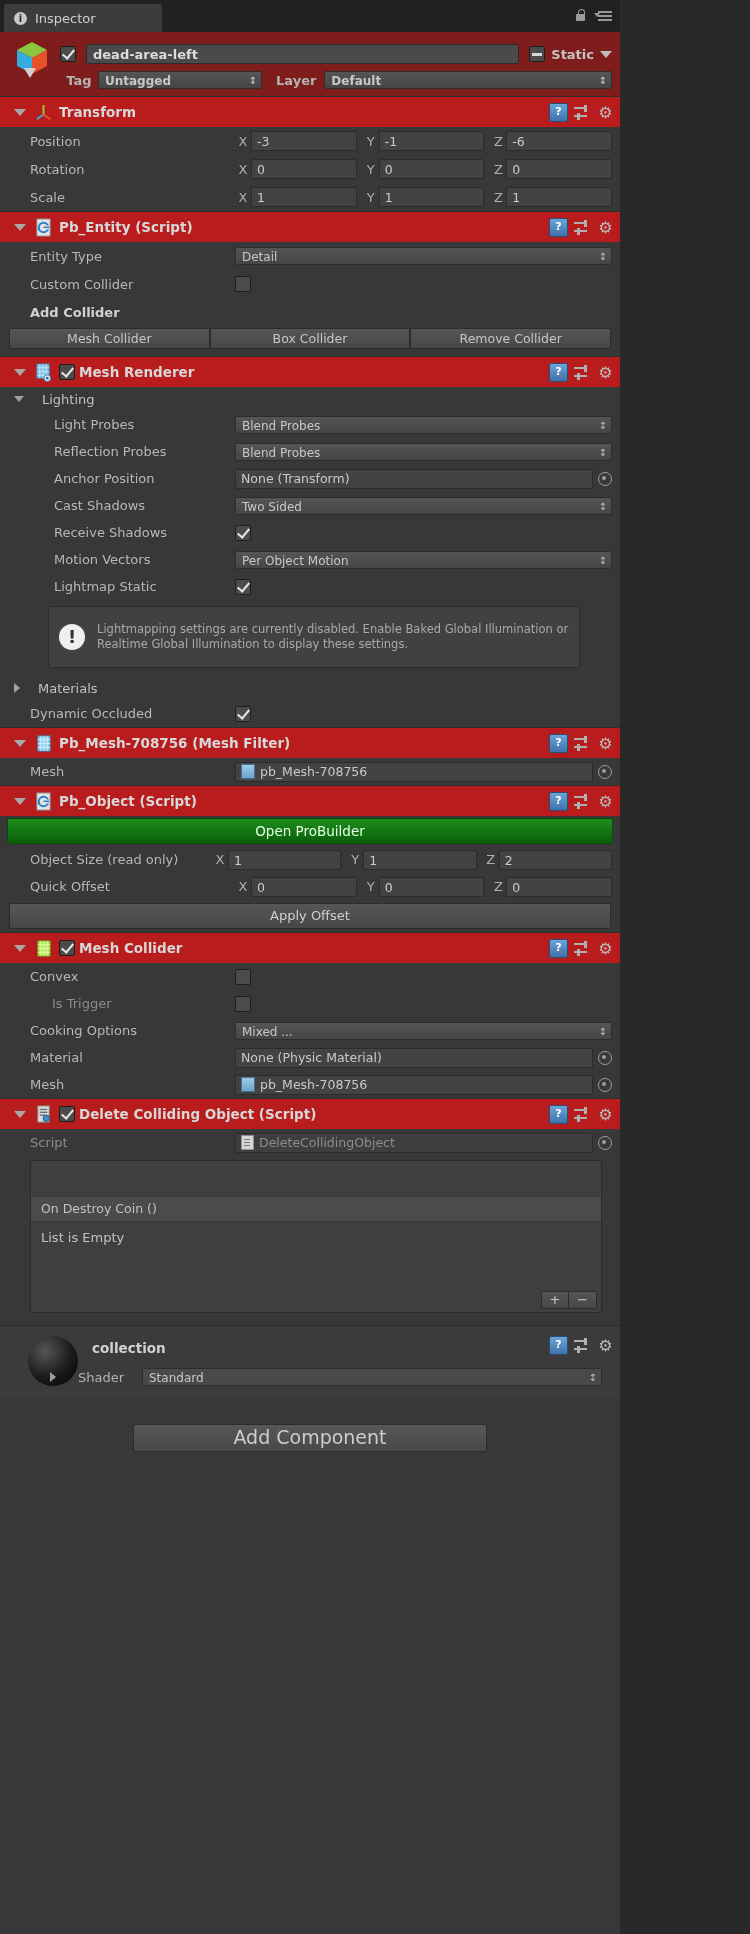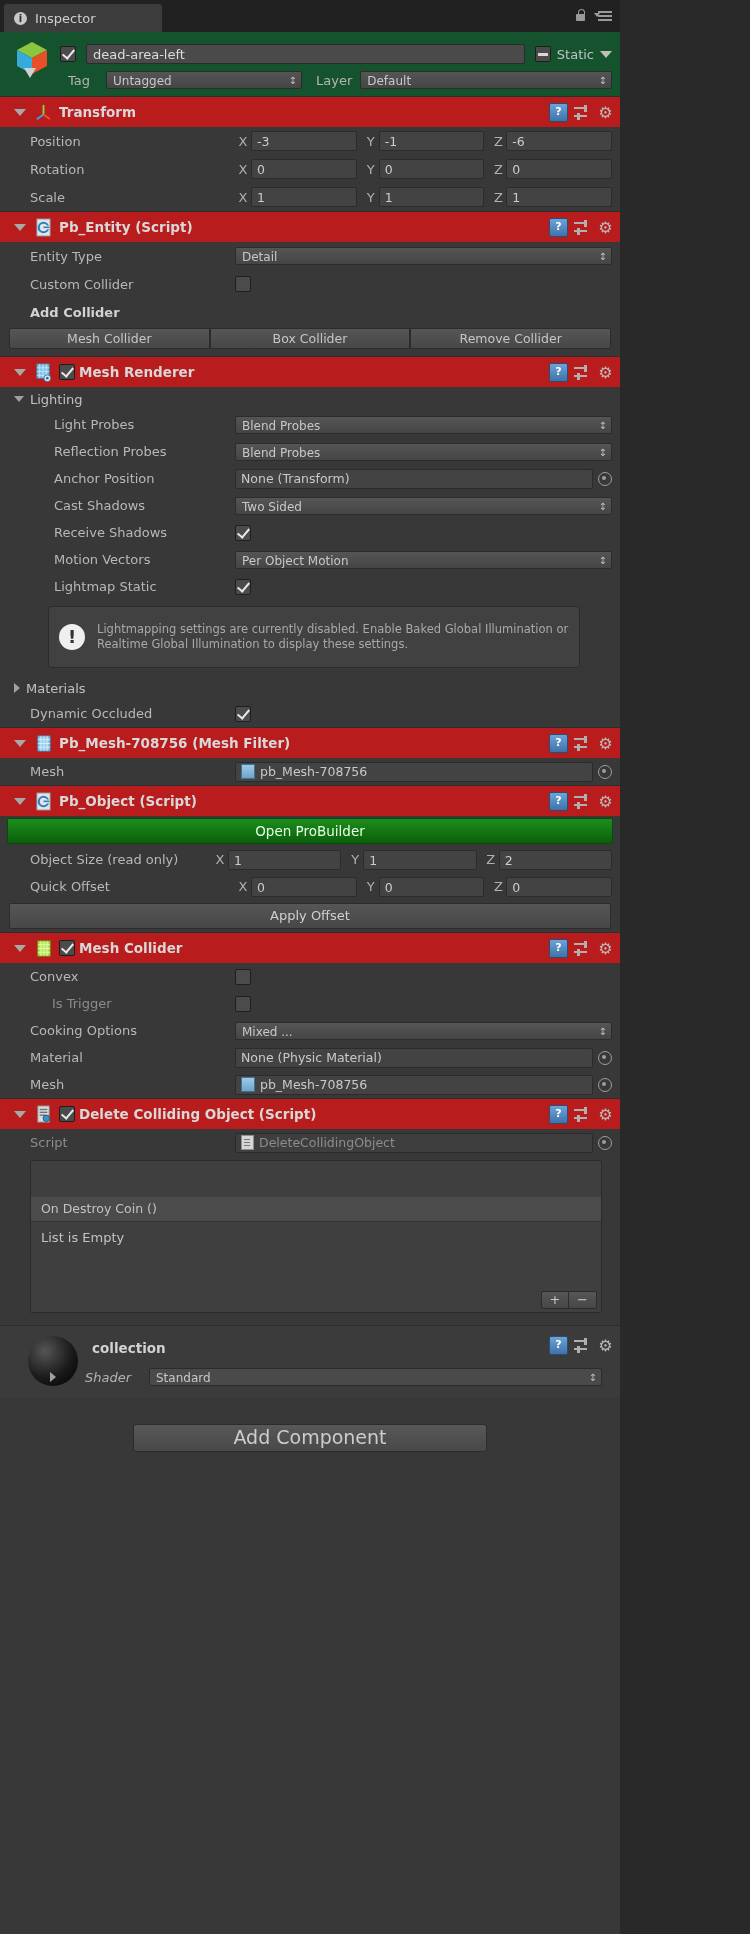--- a/index.html
+++ b/index.html
@@ -26,21 +26,21 @@
   .lock-ico:before{content:"";position:absolute;left:1px;top:5px;width:9px;height:7px;background:#9a9a9a;border-radius:1px;}
   .lock-ico:after{content:"";position:absolute;left:3px;top:0px;width:7px;height:6px;border:1.5px solid #9a9a9a;border-bottom:none;border-radius:4px 4px 0 0;box-sizing:border-box;}
   .menu-ico{width:18px;height:11px;position:relative;}
   .menu-ico span{position:absolute;left:4px;width:14px;height:2px;background:#9a9a9a;}
   .menu-ico span:nth-child(1){top:1px;}
   .menu-ico span:nth-child(2){top:5px;}
   .menu-ico span:nth-child(3){top:9px;}
   .menu-ico:before{content:"";position:absolute;left:0;top:3px;border-left:3px solid transparent;border-right:3px solid transparent;border-top:4px solid #9a9a9a;}
 
   
-  .obj-header{height:64px;position:relative;background:#14532d;}
+  .obj-header{height:64px;position:relative;background:#7f1d1d;font-weight:bold;}
   .cube{position:absolute;left:14px;top:8px;width:36px;height:40px;}
   .name-row{position:absolute;left:60px;top:10px;right:8px;height:24px;display:flex;align-items:center;}
   .cb{width:16px;height:16px;background:#4b4b4b;border:1px solid #1e1e1e;border-radius:2px;
       position:relative;box-sizing:border-box;flex:none;}
   .cb.on:after{content:"";position:absolute;left:4px;top:0px;width:5px;height:10px;
       border:solid #e8e8e8;border-width:0 2.5px 2.5px 0;transform:rotate(40deg);}
   .cb.mixed:after{content:"";position:absolute;left:2px;top:6px;width:10px;height:3px;background:#d8d8d8;}
   .namefield{flex:1;margin-left:10px;height:20px;background:#4a4a4a;border:1px solid #2b2b2b;
      border-radius:2px;color:#dcdcdc;padding:0 6px;line-height:20px;box-sizing:border-box;font-size:13px;}
   .static-wrap{display:flex;align-items:center;gap:6px;margin-left:10px;}
@@ -142,21 +142,21 @@
   .shaderrow{position:absolute;left:50px;top:42px;right:18px;display:flex;align-items:center;}
 
   .addcomp{
     margin:26px auto 0 auto;width:352px;height:26px;line-height:25px;text-align:center;font-size:19px;
     color:#cdcdcd;background:linear-gradient(#585858,#484848);border:1px solid #2c2c2c;border-radius:3px;
   }
   .sub-fold{width:0;height:0;margin-right:6px;flex:none;
      border-left:5px solid transparent;border-right:5px solid transparent;border-top:6px solid #a0a0a0;display:inline-block;}
   .sub-fold.closed{border-top:5px solid transparent;border-bottom:5px solid transparent;
      border-left:6px solid #a0a0a0;border-right:none;}
-  .grouprow{height:24px;display:flex;align-items:center;padding-left:14px;color:#c0c0c0;font-size:13px;}
+  .grouprow{height:24px;display:flex;align-items:center;padding-left:14px;color:#c0c0c0;font-size:13px;gap:12px;}
 </style>
 </head>
 <body>
 
 <div class="window">
 
   <div class="tabbar">
     <div class="tab">
       <div class="tab-icon">i</div>
       <span class="label">Inspector</span>
@@ -182,21 +182,21 @@
       <div class="cb on"></div>
       <div class="namefield">dead-area-left</div>
       <div class="static-wrap">
         <div class="cb mixed"></div>
         <span class="txt">Static</span>
         <div class="caret-dn"></div>
       </div>
     </div>
     <div class="taglayer">
       <span class="lbl-sm" style="width:38px;text-align:center;">Tag</span>
-      <div class="drop" style="width:196px;margin-left:8px;">Untagged</div>
+      <div class="drop" style="width:164px;">Untagged</div>
       <span class="lbl-sm" style="margin-left:14px;">Layer</span>
       <div class="drop" style="flex:1;margin-left:8px;">Default</div>
     </div>
   </div>
 
   <div class="comp-head">
     <div class="fold"></div>
     <svg class="comp-ico" viewBox="0 0 20 20">
       <line x1="10" y1="12" x2="10" y2="2" stroke="#9acd32" stroke-width="2"></line>
       <line x1="10" y1="12" x2="3" y2="17" stroke="#35aadc" stroke-width="2"></line>
@@ -539,20 +539,20 @@
       <div class="preset-ico">
           <i></i>
           <i></i>
           <b></b>
           <b></b>
         </div>
       <div class="gear-ico">⚙</div>
     </div>
     <div class="shaderrow">
       <span class="sub-fold closed"></span>
-      <span class="lbl-sm" style="margin-left:23px;width:56px;font-style:italic;">Shader</span>
+      <span class="lbl-sm" style="margin-left:16px;width:56px;">Shader</span>
       <div class="drop flat" style="flex:1;margin-left:8px;">Standard</div>
     </div>
   </div>
 
   <div class="addcomp">Add Component</div>
 
 </div>
 
 </body></html>

